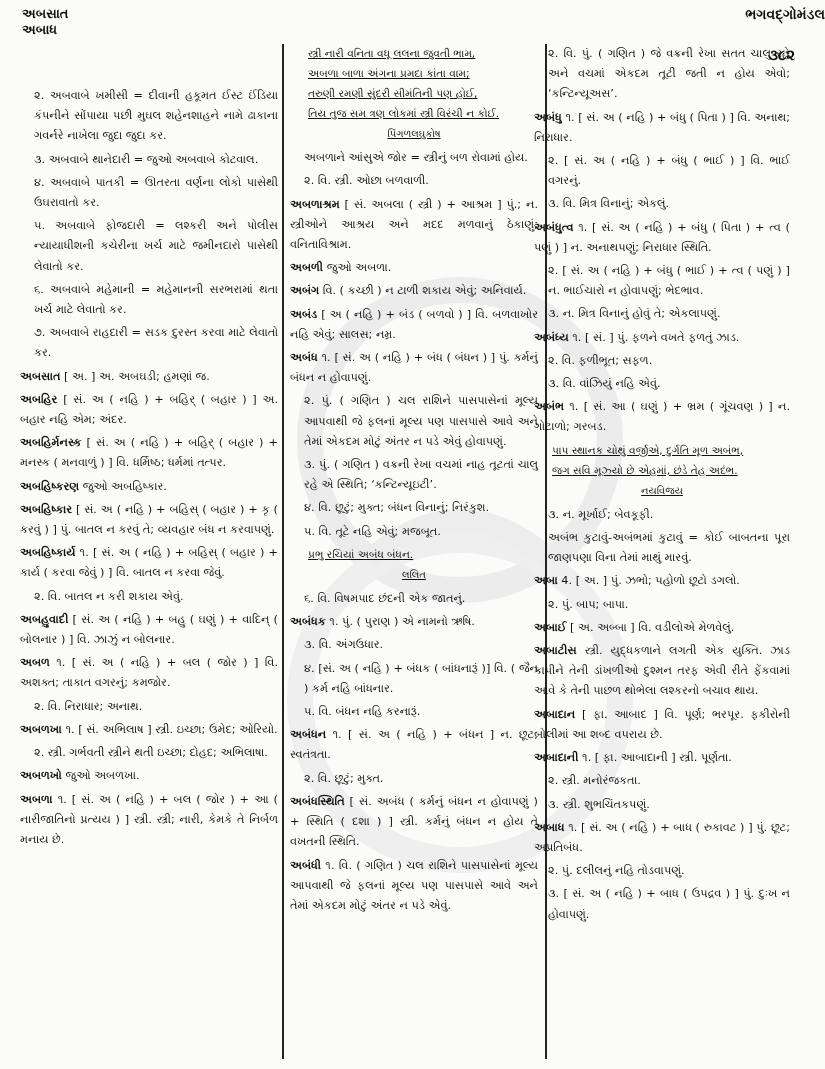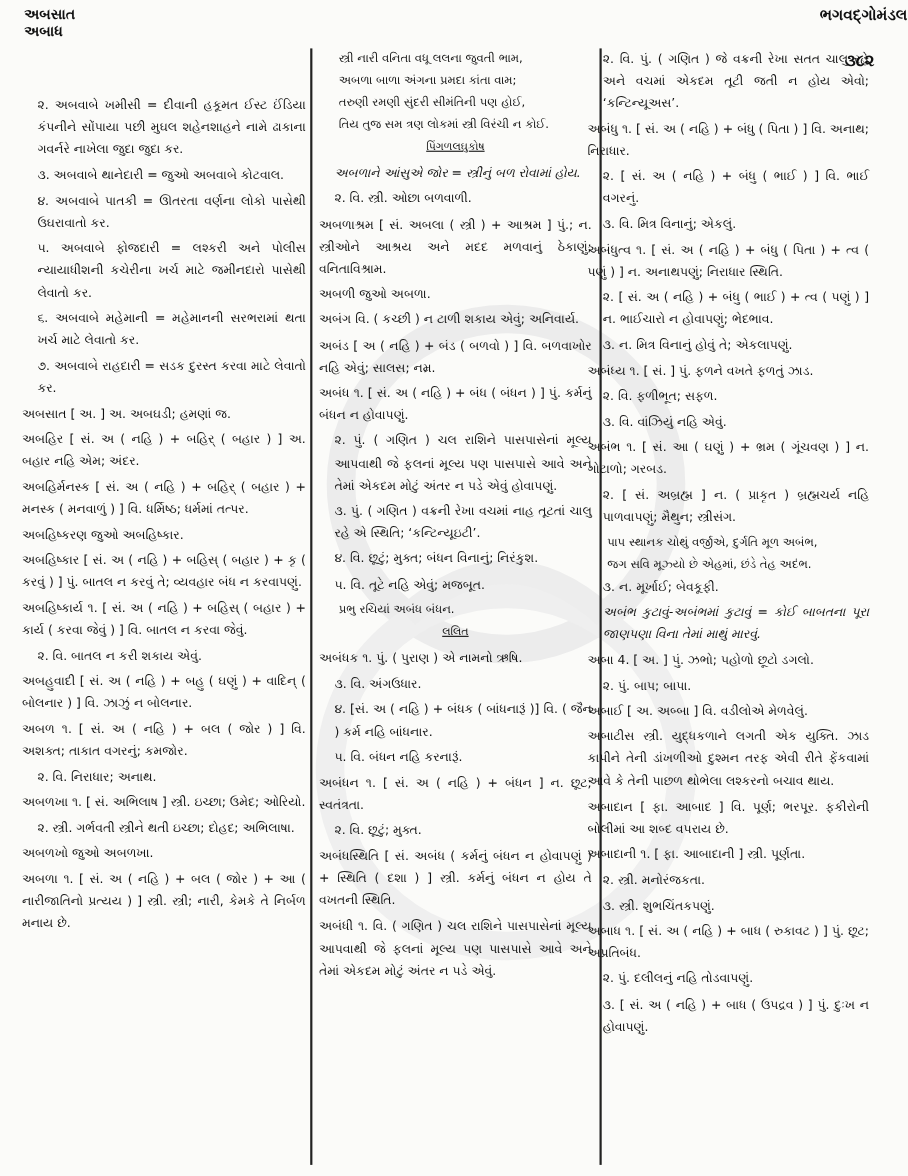--- a/index.html
+++ b/index.html
@@ -9,25 +9,25 @@
   .header{position:absolute;left:0;top:0;width:825px;height:42px;}
   .hdr-left{position:absolute;left:22px;top:6px;font-size:13px;font-weight:bold;line-height:16px;}
   .hdr-title{position:absolute;left:0;width:825px;top:6px;text-align:right;font-size:14px;font-weight:bold;}
   .hdr-page{position:absolute;right:30px;top:6px;font-size:15px;font-weight:bold;margin-top:40px;}
   .col{position:absolute;top:44px;font-size:11.3px;line-height:20.2px;}
   .col1{left:20px;width:258px;margin-top:42px;}
   .col2{left:290px;width:248px;}
   .col3{left:534px;width:256px;}
   .rule{position:absolute;width:1.5px;background:#222;}
   .entry{margin:0 0 3px 0;text-align:justify;}
-  .hw{font-weight:normal;}
+  .hw{font-weight:bold;}
   .sense{margin:0 0 3px 14px;text-align:justify;}
-  .quote{margin:0 0 2px 18px;font-size:10.6px;line-height:18px;}
+  .quote{margin:0 0 2px 18px;font-size:10.6px;line-height:18px;text-decoration:underline;}
   .quote-src{text-align:center;font-size:10px;margin:0 0 4px 0;text-decoration:underline;}
-  .idiom{margin:0 0 3px 14px;text-align:justify;font-style:italic;}
+  .idiom{margin:0 0 3px 14px;text-align:justify;}
 </style>
 </head>
 <body>
 
 <svg class="watermark" viewBox="0 0 420 760">
   <circle cx="210" cy="260" r="150" fill="none" stroke="#ececec" stroke-width="26"></circle>
   <circle cx="210" cy="520" r="160" fill="none" stroke="#efefef" stroke-width="26"></circle>
   <path d="M120 380 Q210 300 300 380" fill="none" stroke="#ededed" stroke-width="22"></path>
 </svg>
 
@@ -81,20 +81,21 @@
     <div class="entry"><span class="hw">અબંડ</span><span> [ અ ( નહિ ) + બંડ ( બળવો ) ] વિ. બળવાખોર નહિ એવું; સાલસ; નમ્ર.</span></div>
     <div class="entry"><span class="hw">અબંધ</span><span> ૧. [ સં. અ ( નહિ ) + બંધ ( બંધન ) ] પું. કર્મનું બંધન ન હોવાપણું.</span></div>
     <div class="sense">૨. પું. ( ગણિત ) ચલ રાશિને પાસપાસેનાં મૂલ્ય આપવાથી જે ફલનાં મૂલ્ય પણ પાસપાસે આવે અને તેમાં એકદમ મોટું અંતર ન પડે એવું હોવાપણું.</div>
     <div class="sense">૩. પું. ( ગણિત ) વક્રની રેખા વચમાં નાહ તૂટતાં ચાલુ રહે એ સ્થિતિ; ‘કન્ટિન્યૂઇટી’.</div>
     <div class="sense">૪. વિ. છૂટું; મુક્ત; બંધન વિનાનું; નિરંકુશ.</div>
     <div class="sense">૫. વિ. તૂટે નહિ એવું; મજબૂત.</div>
     <div>
       <div class="quote">પ્રભુ રચિયાં અબંધ બંધન.</div>
       <div class="quote-src">લલિત</div>
     </div>
+    <div class="sense">૬. વિ. વિષમપાદ છંદની એક જાતનું.</div>
     <div class="entry"><span class="hw">અબંધક</span><span> ૧. પું. ( પુરાણ ) એ નામનો ઋષિ.</span></div>
     <div class="sense">૩. વિ. અંગઉધાર.</div>
     <div class="sense">૪. [સં. અ ( નહિ ) + બંધક ( બાંધનારૂં )] વિ. ( જૈન ) કર્મ નહિ બાંધનાર.</div>
     <div class="sense">૫. વિ. બંધન નહિ કરનારૂં.</div>
     <div class="entry"><span class="hw">અબંધન</span><span> ૧. [ સં. અ ( નહિ ) + બંધન ] ન. છૂટ; સ્વતંત્રતા.</span></div>
     <div class="sense">૨. વિ. છૂટું; મુક્ત.</div>
     <div class="entry"><span class="hw">અબંધસ્થિતિ</span><span> [ સં. અબંધ ( કર્મનું બંધન ન હોવાપણું ) + સ્થિતિ ( દશા ) ] સ્ત્રી. કર્મનું બંધન ન હોય તે વખતની સ્થિતિ.</span></div>
     <div class="entry"><span class="hw">અબંધી</span><span> ૧. વિ. ( ગણિત ) ચલ રાશિને પાસપાસેનાં મૂલ્ય આપવાથી જે ફલનાં મૂલ્ય પણ પાસપાસે આવે અને તેમાં એકદમ મોટું અંતર ન પડે એવું.</span></div>
   </div>
 <div class="col col3">
@@ -102,24 +103,24 @@
     <div class="entry"><span class="hw">અબંધુ</span><span> ૧. [ સં. અ ( નહિ ) + બંધુ ( પિતા ) ] વિ. અનાથ; નિરાધાર.</span></div>
     <div class="sense">૨. [ સં. અ ( નહિ ) + બંધુ ( ભાઈ ) ] વિ. ભાઈ વગરનું.</div>
     <div class="sense">૩. વિ. મિત્ર વિનાનું; એકલું.</div>
     <div class="entry"><span class="hw">અબંધુત્વ</span><span> ૧. [ સં. અ ( નહિ ) + બંધુ ( પિતા ) + ત્વ ( પણું ) ] ન. અનાથપણું; નિરાધાર સ્થિતિ.</span></div>
     <div class="sense">૨. [ સં. અ ( નહિ ) + બંધુ ( ભાઈ ) + ત્વ ( પણું ) ] ન. ભાઈચારો ન હોવાપણું; ભેદભાવ.</div>
     <div class="sense">૩. ન. મિત્ર વિનાનું હોવું તે; એકલાપણું.</div>
     <div class="entry"><span class="hw">અબંધ્ય</span><span> ૧. [ સં. ] પું. ફળને વખતે ફળતું ઝાડ.</span></div>
     <div class="sense">૨. વિ. ફળીભૂત; સફળ.</div>
     <div class="sense">૩. વિ. વાંઝિયું નહિ એવું.</div>
     <div class="entry"><span class="hw">અબંભ</span><span> ૧. [ સં. આ ( ઘણું ) + ભ્રમ ( ગૂંચવણ ) ] ન. ગોટાળો; ગરબડ.</span></div>
-    <div class="sense">૨. [ સં. અબ્રહ્મ ] ન. ( પ્રાકૃત ) બ્રહ્મચર્ય નહિ પાળવાપણું; મૈથુન; સ્ત્રીસંગ.</div>
     <div>
       <div class="quote">પાપ સ્થાનક ચોથું વર્જીએ, દુર્ગતિ મૂળ અબંભ,</div>
       <div class="quote">જગ સવિ મૂઝ્યો છે એહમાં, છંડે તેહ અદંભ.</div>
+      <div class="quote-src">નયવિજય</div>
     </div>
     <div class="sense">૩. ન. મૂર્ખાઈ; બેવકૂફી.</div>
     <div class="idiom">અબંભ કુટાવું-અબંભમાં કુટાવું = કોઈ બાબતના પૂરા જાણપણા વિના તેમાં માથું મારવું.</div>
     <div class="entry"><span class="hw">અબા</span><span> 4. [ અ. ] પું. ઝભો; પહોળો છૂટો ડગલો.</span></div>
     <div class="sense">૨. પું. બાપ; બાપા.</div>
     <div class="entry"><span class="hw">અબાઈ</span><span> [ અ. અબ્બા ] વિ. વડીલોએ મેળવેલું.</span></div>
     <div class="entry"><span class="hw">અબાટીસ</span><span> સ્ત્રી. યુદ્ધકળાને લગતી એક યુક્તિ. ઝાડ કાપીને તેની ડાંખળીઓ દુશ્મન તરફ એવી રીતે ફેંકવામાં આવે કે તેની પાછળ થોભેલા લશ્કરનો બચાવ થાય.</span></div>
     <div class="entry"><span class="hw">અબાદાન</span><span> [ ફા. આબાદ ] વિ. પૂર્ણ; ભરપૂર. ફકીરોની બોલીમાં આ શબ્દ વપરાય છે.</span></div>
     <div class="entry"><span class="hw">અબાદાની</span><span> ૧. [ ફા. આબાદાની ] સ્ત્રી. પૂર્ણતા.</span></div>
     <div class="sense">૨. સ્ત્રી. મનોરંજકતા.</div>

